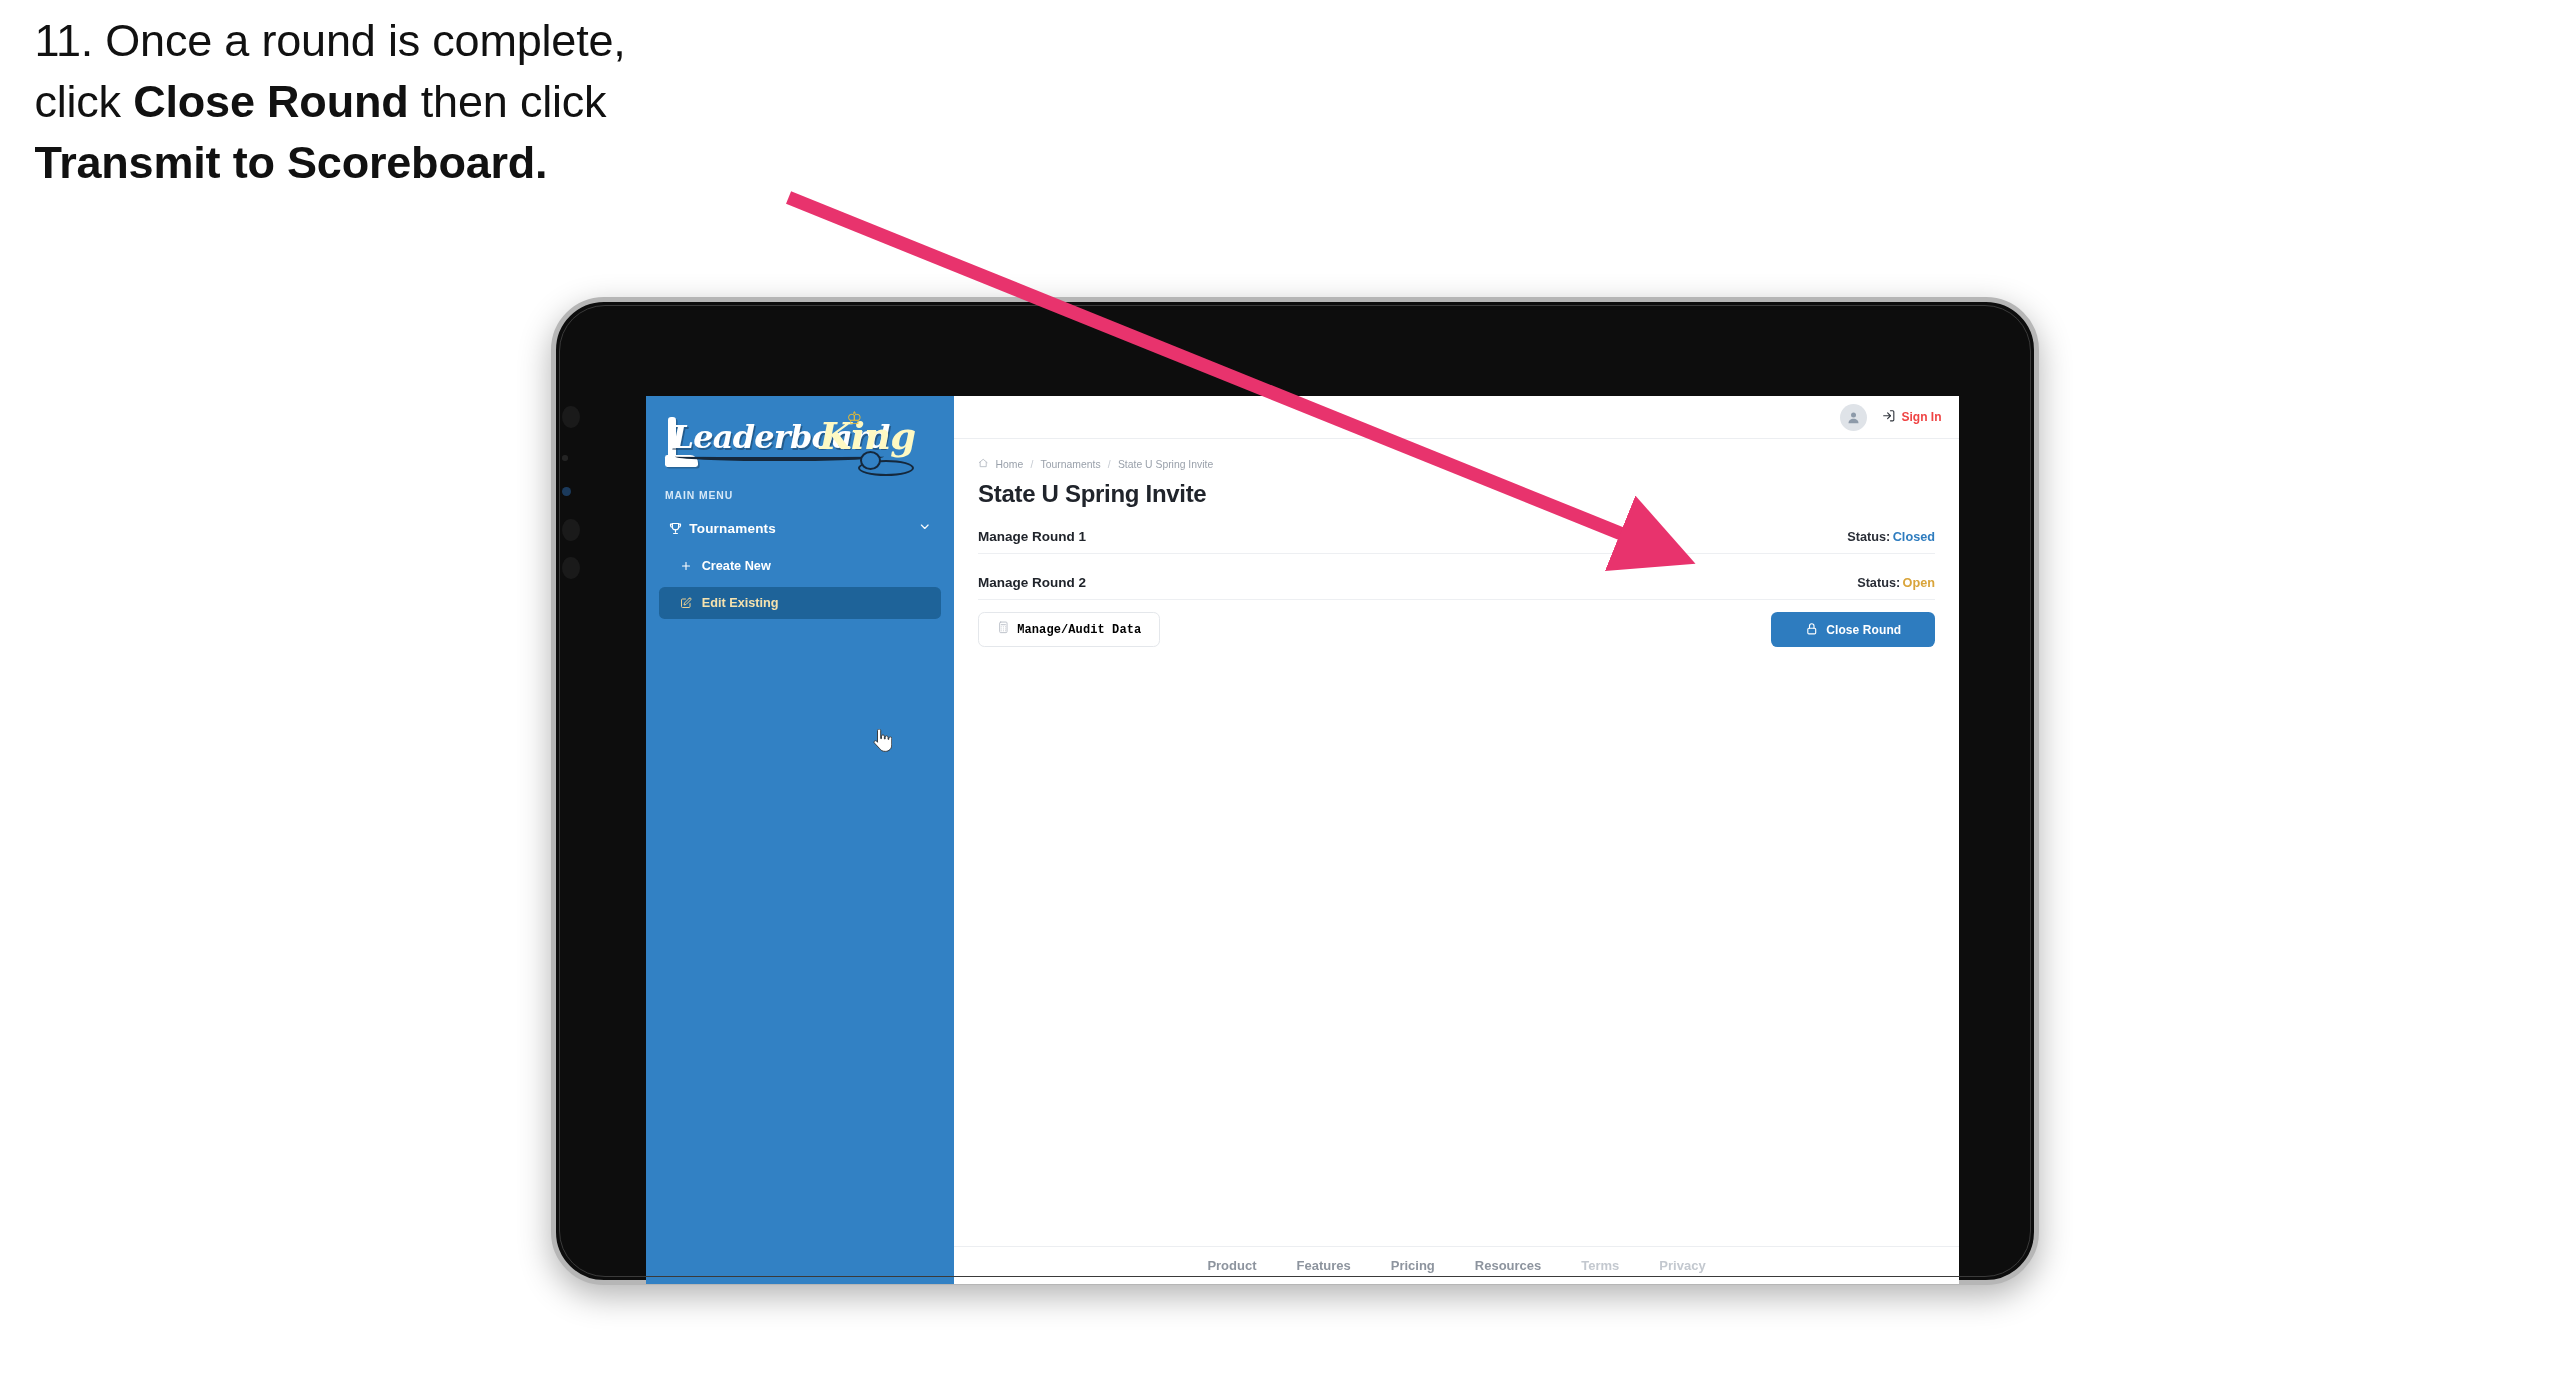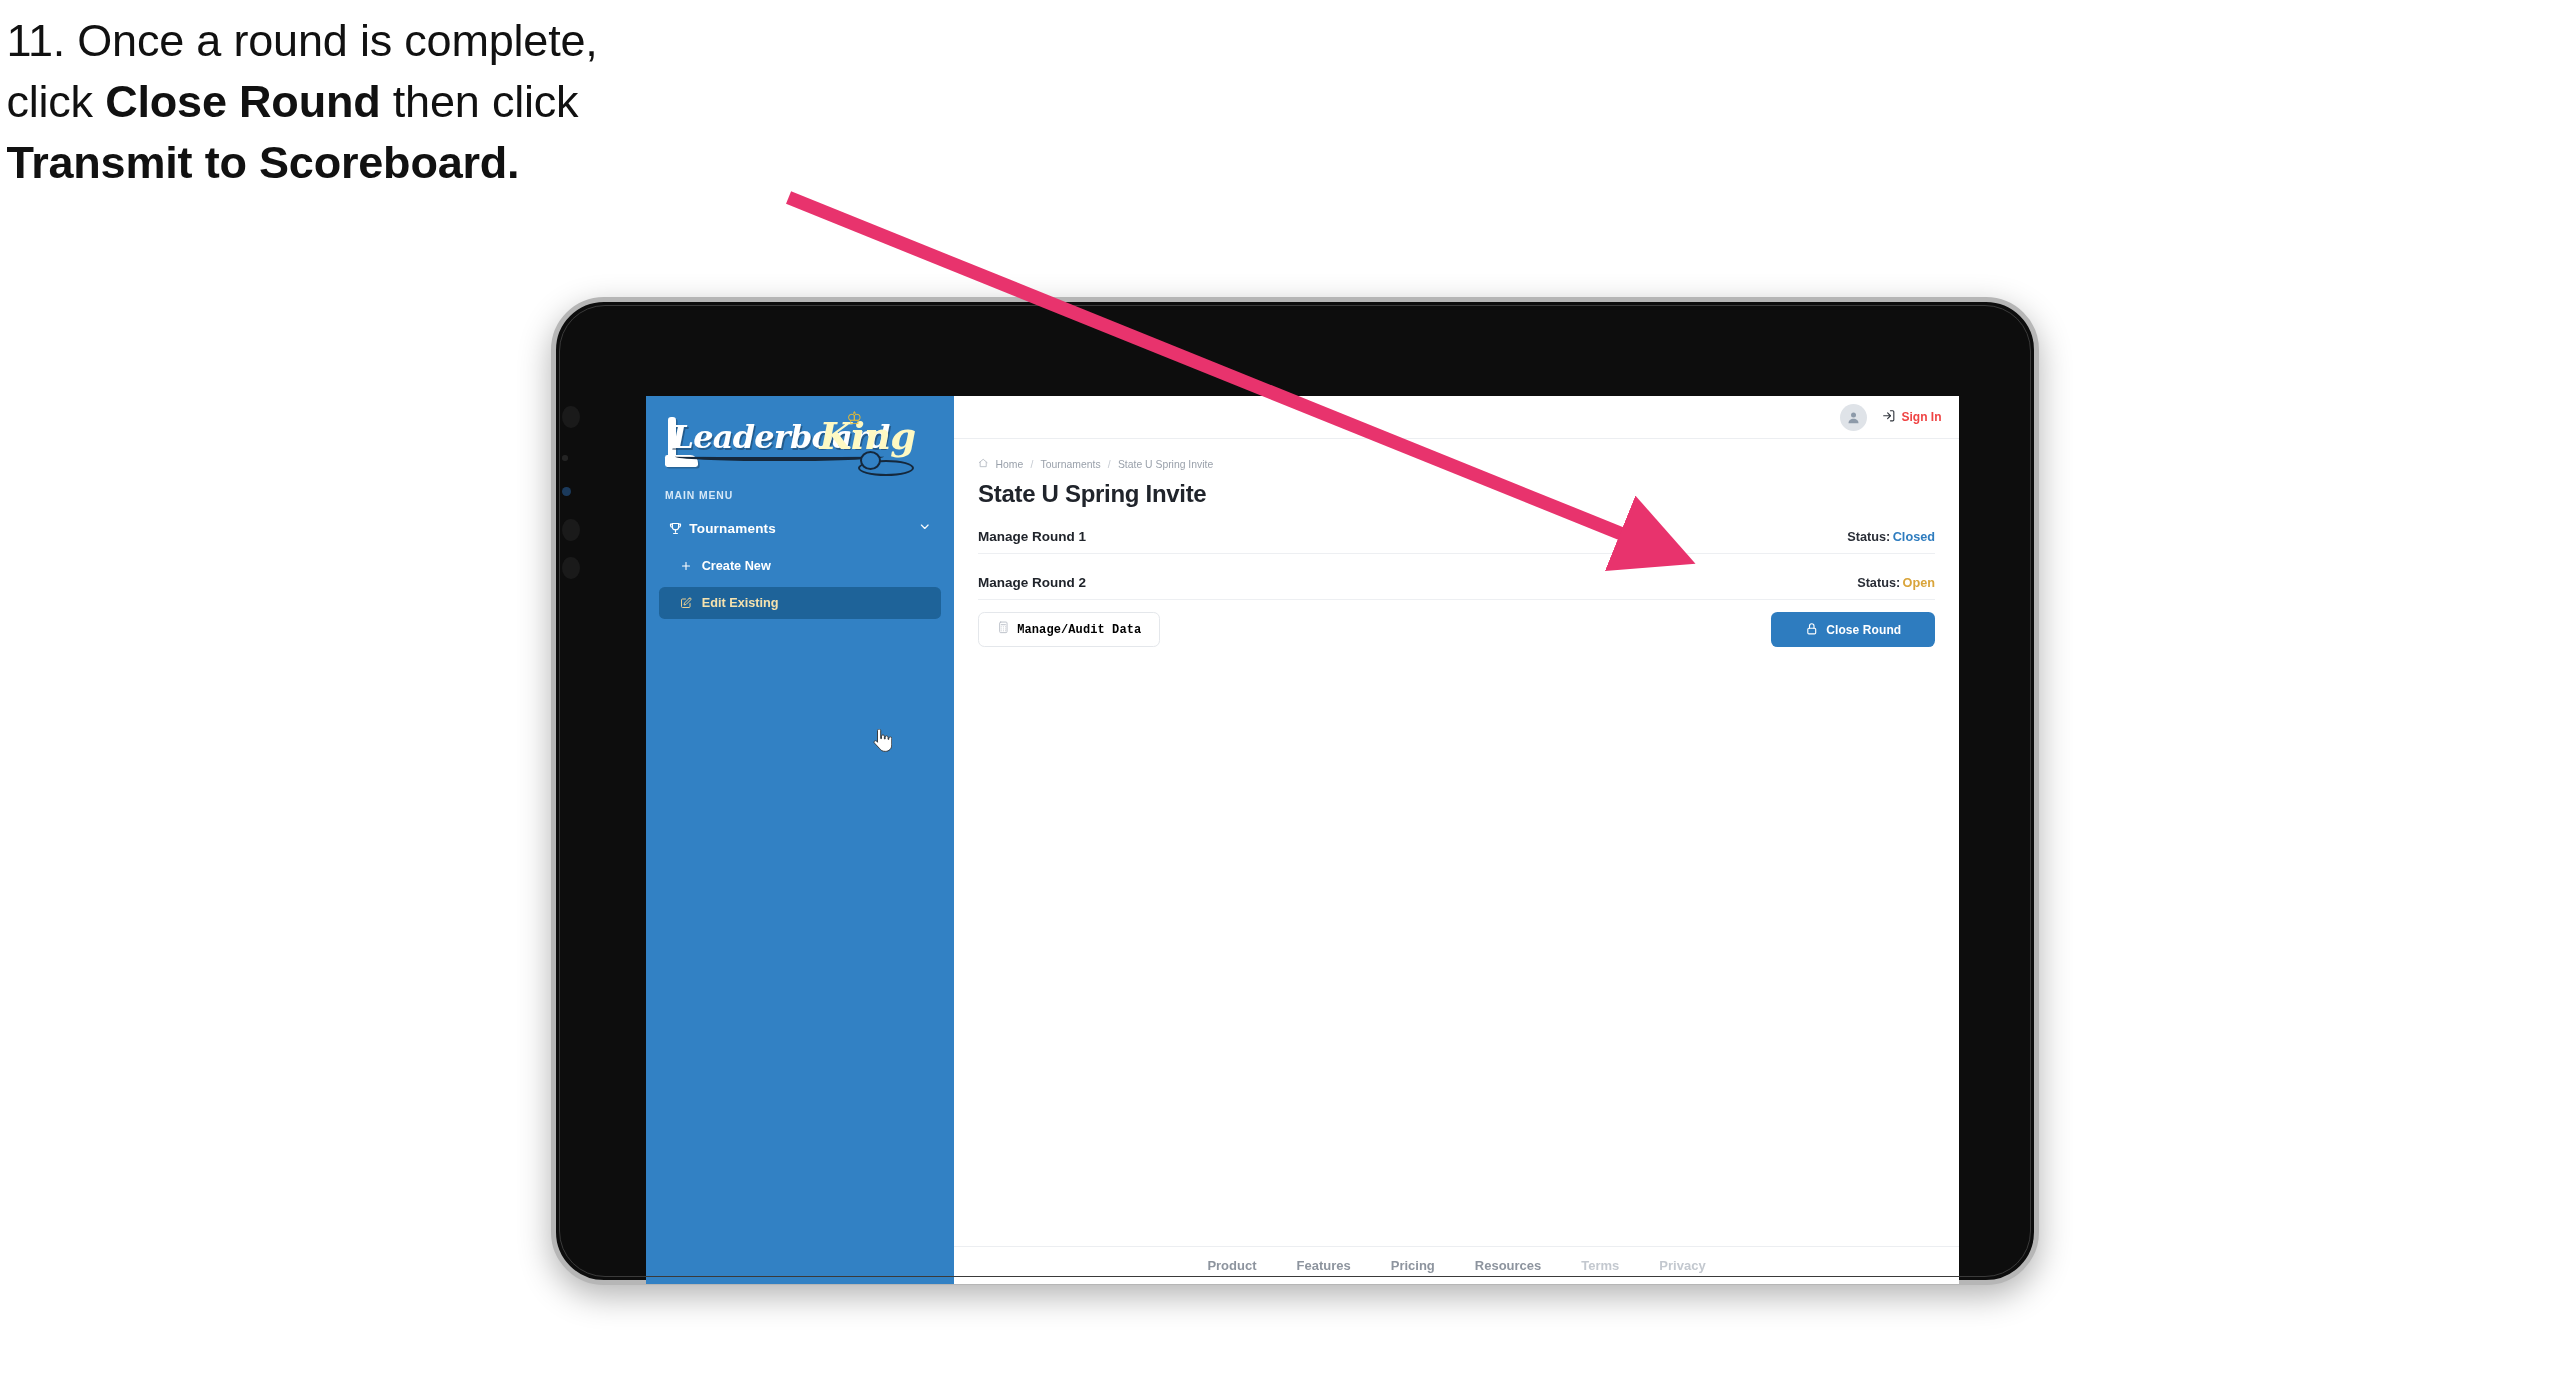--- a/index.html
+++ b/index.html
@@ -13,21 +13,21 @@
 
   
   #caption {
     position: absolute; left: 6.4px; top: 17.5px;
     width: 844px;
     font-size: 45px;
     line-height: 1.0;
     color: #111111;
     letter-spacing: -0.2px;
   }
-  #caption .line { white-space: nowrap; margin-bottom: 16px; }
+  #caption .line { white-space: nowrap; margin-bottom: 16px; margin-left: 28px; }
   #caption b { font-weight: 700; }
 
   
   #tablet {
     position: absolute;
     left: 551px; top: 297px;
     width: 1488px; height: 988px;
     border-radius: 53px;
     background: #0d0d0d;
     border: 5.6px solid #b6b6b6;

